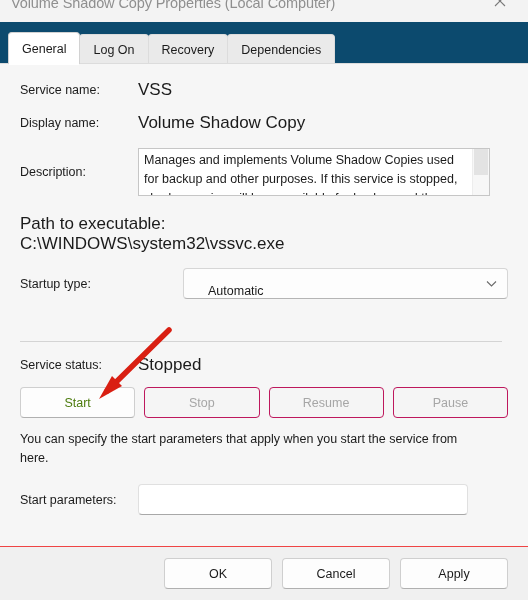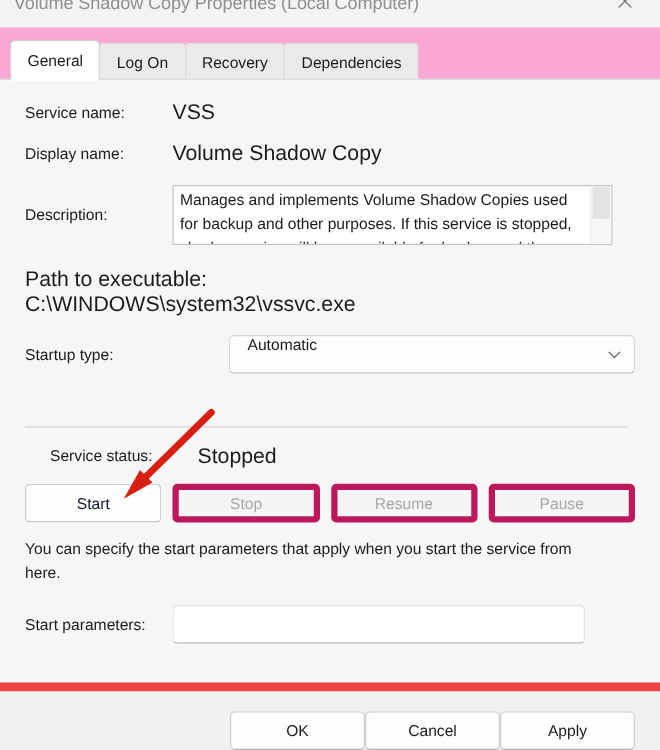--- a/index.html
+++ b/index.html
@@ -58,21 +58,21 @@
   #close-btn svg { display: block; }
 
   
   #tabstrip {
     position: relative;
     flex: none;
     height: 42px;
     padding-left: 8px;
     display: flex;
     align-items: flex-end;
-    background: #f9a8d4;
+    background: #0c4a6e;
   }
   #tabstrip::after {
     content: "";
     position: absolute;
     left: 0; right: 0; bottom: 0;
     height: 1px;
     background: #dcdcdc;
   }
   .tab {
     position: relative;
@@ -181,22 +181,22 @@
   #startup-select {
     position: relative;
     width: 352px;
     height: 31px;
     background: #fdfdfd;
     border: 1px solid #d6d6d6;
     border-bottom-color: #b5b5b5;
     border-radius: 4px;
     box-sizing: border-box;
     display: flex;
-    align-items: flex-start;
-    padding-left: 14px;
+    align-items: flex-end;
+    padding-left: 24px;
     font-size: 12.5px;
   }
   #startup-chevron {
     position: absolute;
     right: 10px;
     top: 50%;
     transform: translateY(-50%);
     color: #6a6a6a;
     display: flex;
   }
@@ -205,21 +205,21 @@
   #separator {
     position: absolute;
     left: 20px;
     right: 26px;
     top: 277px;
     height: 1px;
     background: #d4d4d4;
   }
 
   
-  #row-status { top: 293px; margin-left: 20px; }
+  #row-status { top: 293px; }
 
   
   #control-buttons {
     position: absolute;
     left: 20px;
     right: 20px;
     top: 323px;
     display: flex;
     gap: 9px;
   }
@@ -230,25 +230,25 @@
     box-sizing: border-box;
     display: flex;
     align-items: center;
     justify-content: center;
     font-size: 12.5px;
   }
   .ctl-btn.enabled {
     background: #fdfdfd;
     border: 1px solid #cfcfcf;
     border-bottom-color: #b0b0b0;
-    color: #0f172a;
+    color: #4d7c0f;
   }
   .ctl-btn.disabled {
     background: #f5f5f5;
-    border: 5px solid #be185d;
+    border: 1px solid #be185d;
     color: #a6a6a6;
   }
 
   
   #hint-text {
     position: absolute;
     left: 20px;
     width: 462px;
     top: 366px;
     font-size: 12.5px;
@@ -272,24 +272,25 @@
     padding: 0 8px;
     outline: none;
   }
 
   
   #footer {
     position: relative;
     flex: none;
     height: 54px;
     background: #f0f0f0;
-    border-top: 7px solid #ef4444;
-    display: flex;
-    align-items: flex-end;
+    border-top: 1px solid #ef4444;
+    display: flex;
+    align-items: center;
     justify-content: flex-end;
+    gap: 10px;
     padding-right: 20px;
     box-sizing: border-box;
   }
   .dlg-btn {
     width: 108px;
     height: 31px;
     background: #fdfdfd;
     border: 1px solid #cfcfcf;
     border-bottom-color: #b0b0b0;
     border-radius: 4px;

